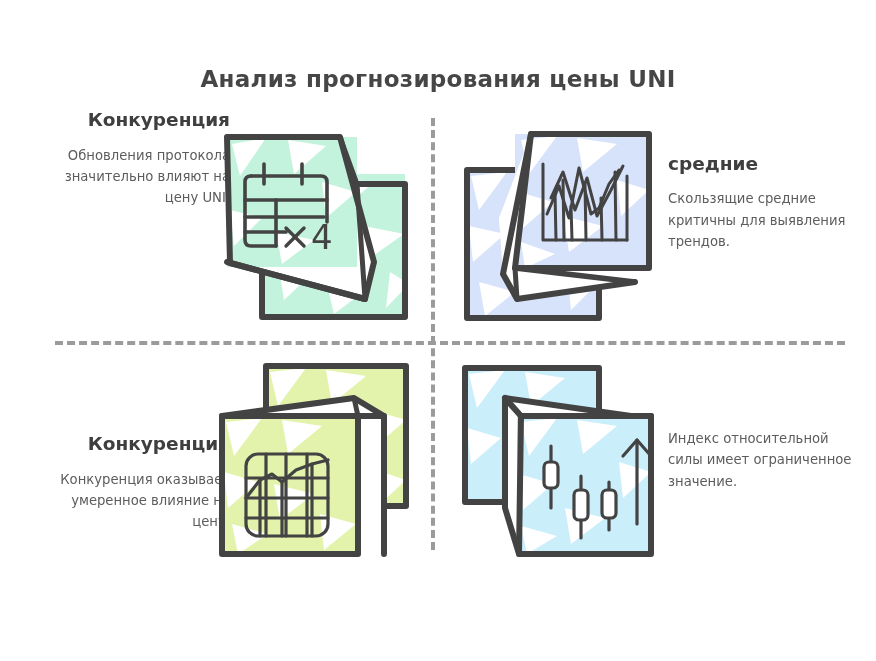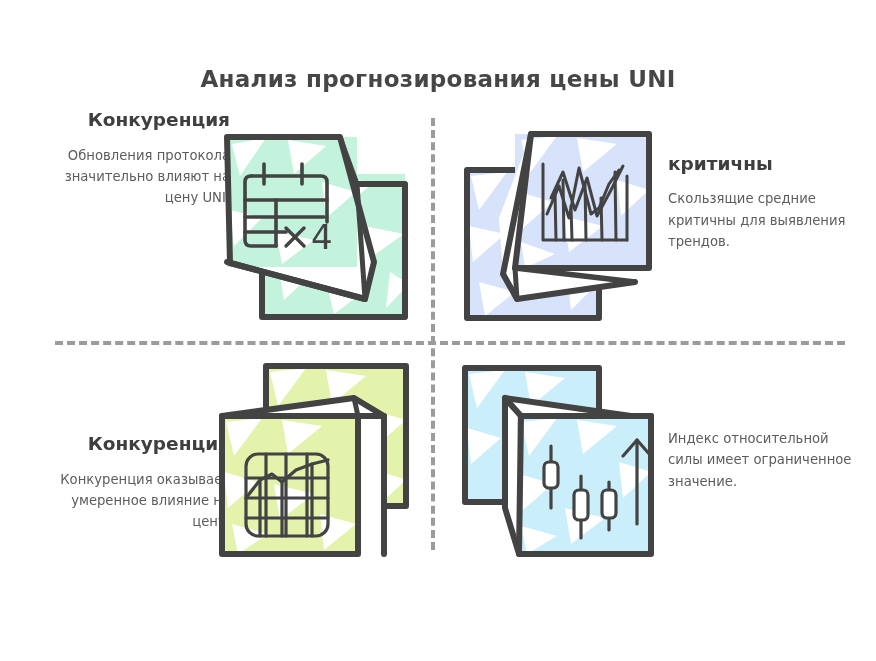--- a/index.html
+++ b/index.html
@@ -101,21 +101,21 @@
 <div class="textblock align-right" id="tb-protocol">
   <h2 class="tb-head">
     <span>Конкуренция</span><br>
   </h2>
   <p class="tb-body">Обновления протокола значительно влияют на цену UNI.</p>
 </div>
 
 <div class="textblock align-left" id="tb-ma">
   <h2 class="tb-head">
     <br>
-    <span>критичны</span>
+    <span>средние</span>
   </h2>
   <p class="tb-body">Скользящие средние критичны для выявления трендов.</p>
 </div>
 
 <div class="textblock align-right" id="tb-comp">
   <h2 class="tb-head">
     <span>Конкуренция</span>
   </h2>
   <p class="tb-body">Конкуренция оказывает умеренное влияние на цену.</p>
 </div>

